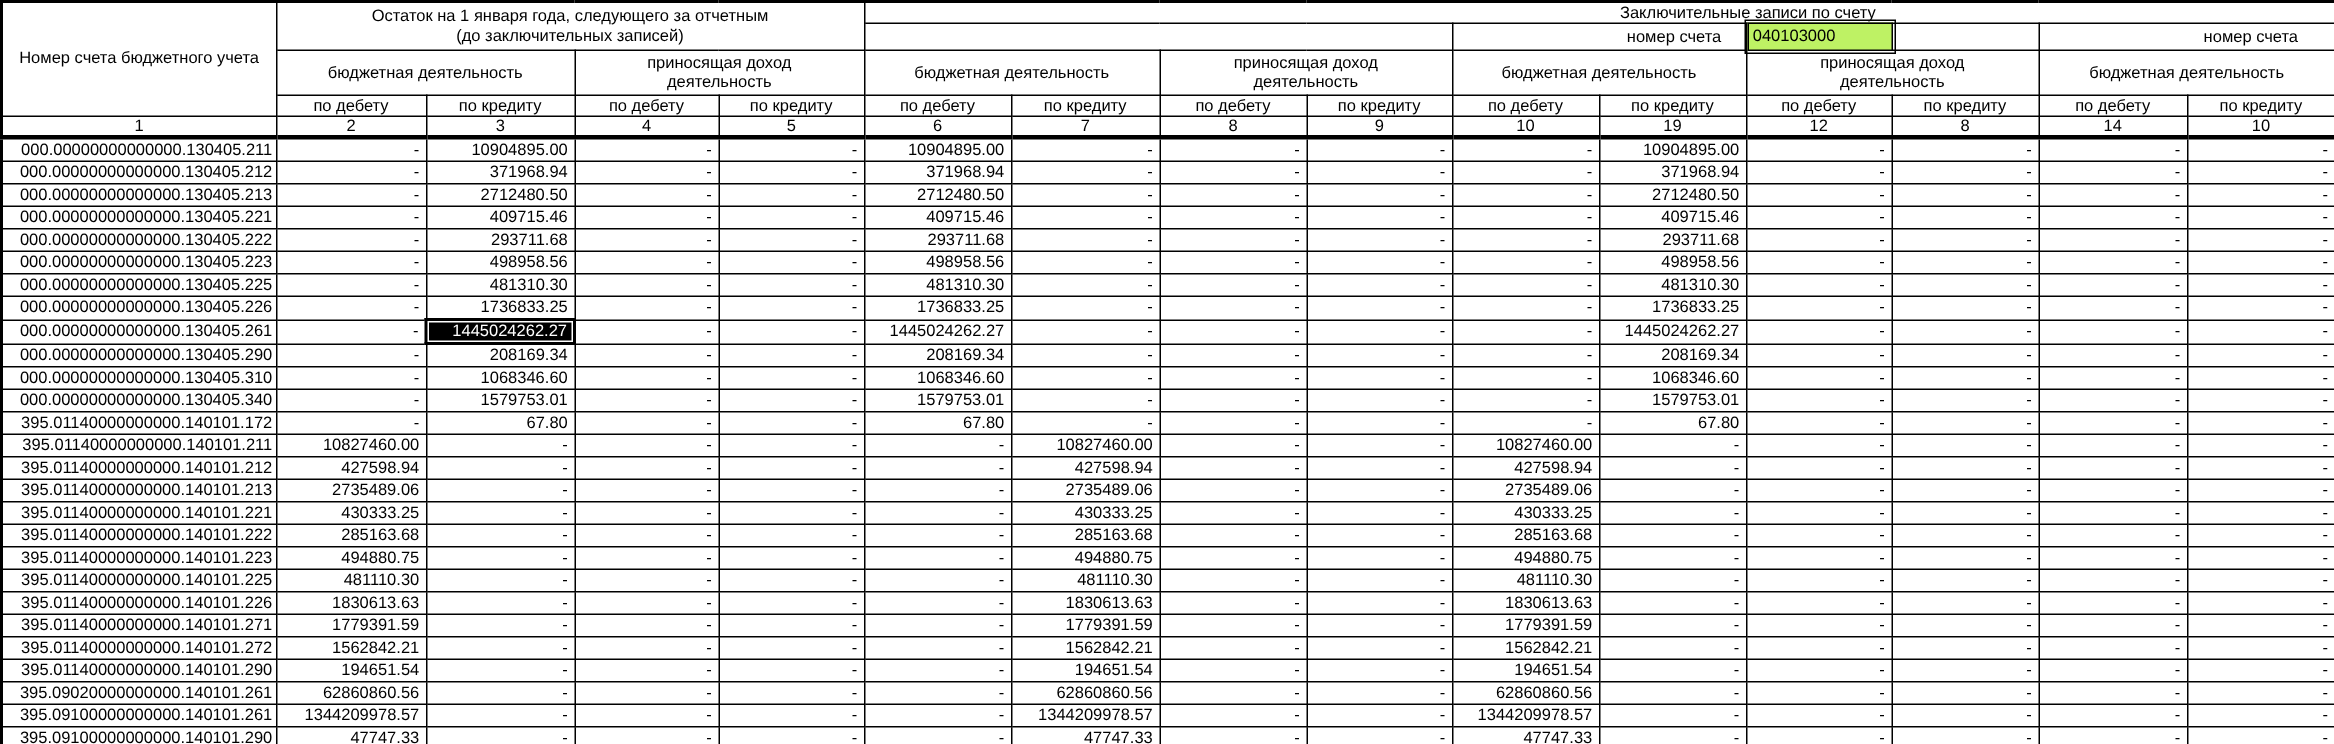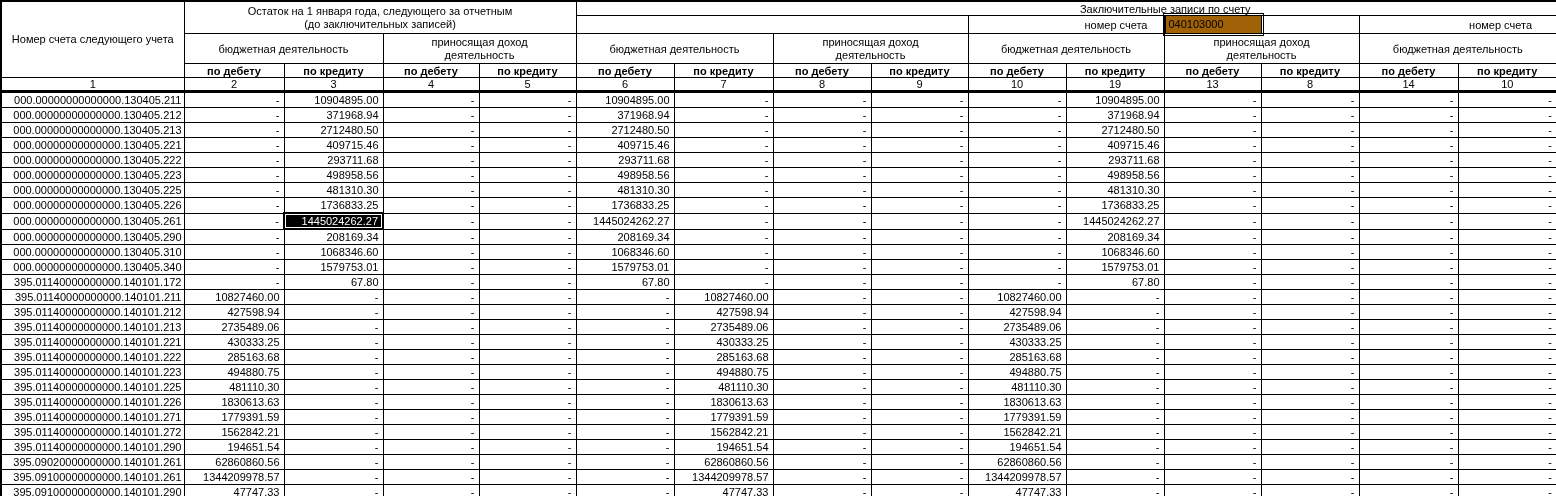--- a/index.html
+++ b/index.html
@@ -4,31 +4,31 @@
 <style>
   html,body{margin:0;padding:0;background:#fff;}
   body{font-family:"Liberation Sans",sans-serif;font-size:11px;color:#000;}
   table{border-collapse:collapse;table-layout:fixed;width:1556px;border:2px solid #000;}
   th,td{border:1px solid #000;overflow:hidden;vertical-align:middle;}
   th{font-weight:normal;text-align:center;padding:0 2px;white-space:nowrap;}
   th.wrap{white-space:pre-line;line-height:13px;}
   tr.hr1 th{height:13px;}
   tr.hr2 th{height:15px;}
   tr.hr3 th{height:29px;}
-  tr.hr4 th{height:13px;font-weight:bold;}
+  tr.hr4 th{height:13px;}
   tr.hr5 th{height:11px;border-bottom:3px solid #000;}
   tbody td{height:14px;white-space:nowrap;}
   td.num{text-align:right;padding:0 4px;}
   td.acct{text-align:right;padding:0 2px;}
   th.closing-title{text-align:center;padding-left:200px;}
   th.acct-label{text-align:right;padding-right:16px;}
   th.acct-label-far{text-align:right;padding-right:24px;}
   th.boxcell{padding:0;overflow:visible;}
   .acct-box{position:relative;z-index:2;width:92px;height:17px;line-height:17px;margin:-1px 0 -1px 0;
-    background:#a16207;border:1px solid #000;outline:1px solid #000;outline-offset:1px;
+    background:#bef264;border:1px solid #000;outline:1px solid #000;outline-offset:1px;
     text-align:left;padding-left:3px;}
   td.selected{background:#000;color:#fff;border:2px solid #000;box-shadow:inset 0 0 0 1px #fff;}
 </style>
 </head>
 <body>
 
 <table>
   <colgroup>
     <col style="width:183px">
       <col style="width:100px">
@@ -41,21 +41,21 @@
       <col style="width:97px">
     <col style="width:98px">
       <col style="width:98px">
       <col style="width:97px">
     <col style="width:98px">
       <col style="width:99px">
       <col style="width:99px">
   </colgroup>
   <thead>
     <tr class="hr1">
-      <th rowspan="4" class="wrap">Номер счета следующего учета</th>
+      <th rowspan="4" class="wrap">Номер счета бюджетного учета</th>
       <th colspan="4" rowspan="2" class="wrap">Остаток на 1 января года, следующего за отчетным
 (до заключительных записей)</th>
       <th colspan="10" class="closing-title">Заключительные записи по счету</th>
     </tr>
     <tr class="hr2">
       <th colspan="4"></th>
       <th colspan="2" class="acct-label">номер счета</th>
       <th class="boxcell">
         <div class="acct-box">040103000</div>
       </th>
@@ -95,21 +95,21 @@
       <th>2</th>
       <th>3</th>
       <th>4</th>
       <th>5</th>
       <th>6</th>
       <th>7</th>
       <th>8</th>
       <th>9</th>
       <th>10</th>
       <th>19</th>
-      <th>13</th>
+      <th>12</th>
       <th>8</th>
       <th>14</th>
       <th>10</th>
     </tr>
   </thead>
   <tbody>
       <tr>
         <td class="acct">000.00000000000000.130405.211</td>
         <td class="num">-</td>
         <td class="num">10904895.00</td>

